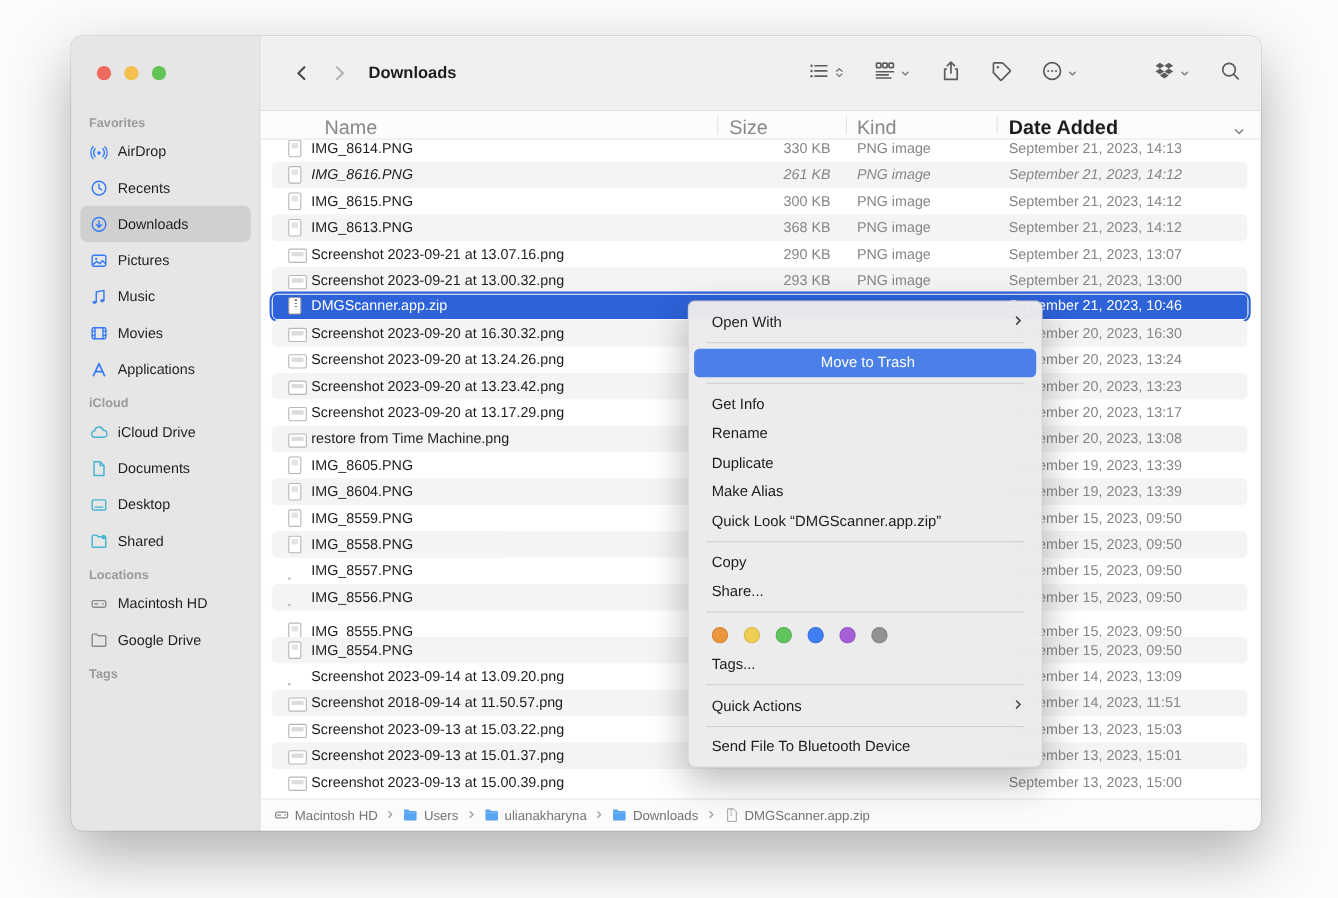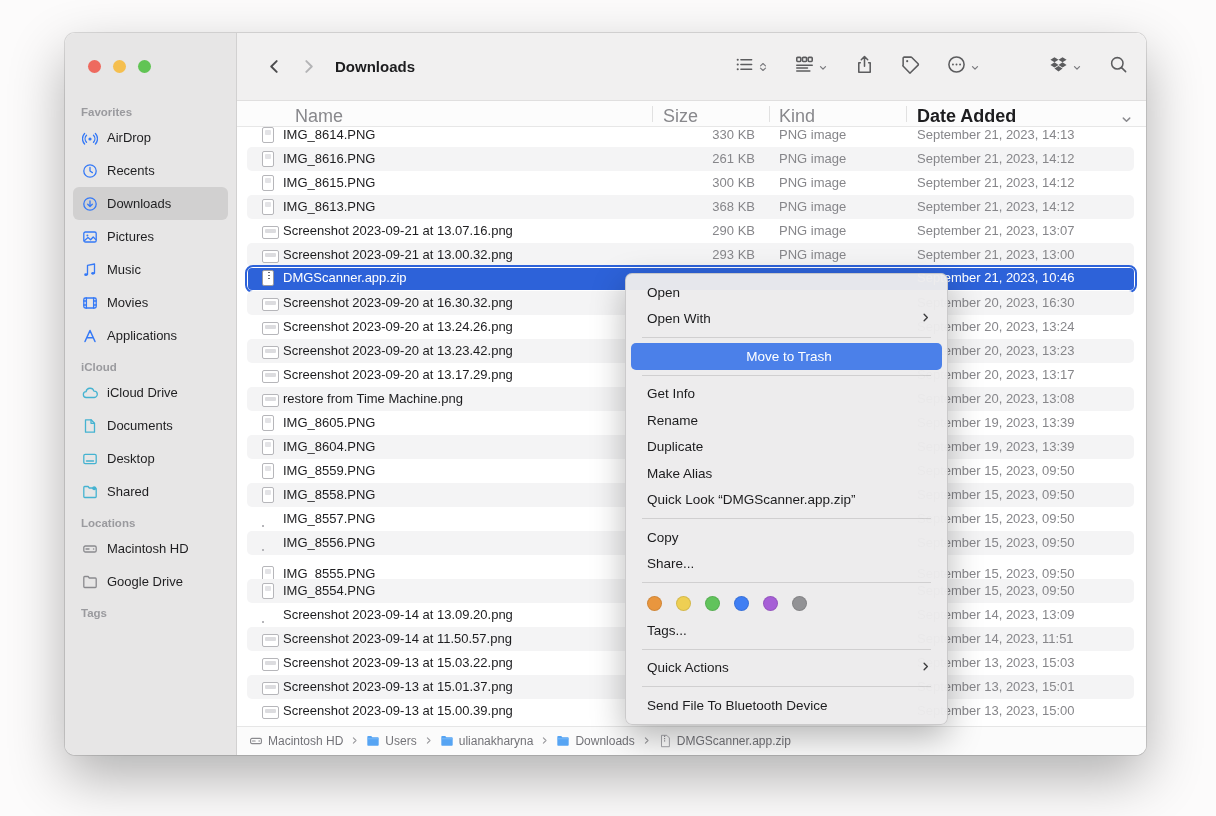--- a/index.html
+++ b/index.html
@@ -302,21 +302,21 @@
     </div>
 
     <div class="rows" id="rows">
         <div class="row" style="top: 21.8px;">
           <span class="cell c-icon"><span class="fic img"></span></span>
           <span class="cell c-name">IMG_8614.PNG</span>
           <span class="cell c-size">330 KB</span>
           <span class="cell c-kind">PNG image</span>
           <span class="cell c-date">September 21, 2023, 14:13</span>
         </div>
-        <div class="row alt" style="top: 45.8px;">
+        <div class="row alt" style="top: 45.8px; font-style: italic;">
           <span class="cell c-icon"><span class="fic img"></span></span>
           <span class="cell c-name">IMG_8616.PNG</span>
           <span class="cell c-size">261 KB</span>
           <span class="cell c-kind">PNG image</span>
           <span class="cell c-date">September 21, 2023, 14:12</span>
         </div>
         <div class="row" style="top: 69.8px;">
           <span class="cell c-icon"><span class="fic img"></span></span>
           <span class="cell c-name">IMG_8615.PNG</span>
           <span class="cell c-size">300 KB</span>
@@ -445,21 +445,21 @@
         </div>
         <div class="row" style="top: 501.8px;">
           <span class="cell c-icon"><span class="fic shot-dark"></span></span>
           <span class="cell c-name">Screenshot 2023-09-14 at 13.09.20.png</span>
           <span class="cell c-size"></span>
           <span class="cell c-kind"></span>
           <span class="cell c-date">September 14, 2023, 13:09</span>
         </div>
         <div class="row alt" style="top: 525.8px;">
           <span class="cell c-icon"><span class="fic shot"></span></span>
-          <span class="cell c-name">Screenshot 2023-09-14 at 11.50.57.png</span>
+          <span class="cell c-name">Screenshot 2018-09-14 at 11.50.57.png</span>
           <span class="cell c-size"></span>
           <span class="cell c-kind"></span>
           <span class="cell c-date">September 14, 2023, 11:51</span>
         </div>
         <div class="row" style="top: 549.8px;">
           <span class="cell c-icon"><span class="fic shot"></span></span>
           <span class="cell c-name">Screenshot 2023-09-13 at 15.03.22.png</span>
           <span class="cell c-size"></span>
           <span class="cell c-kind"></span>
           <span class="cell c-date">September 13, 2023, 15:03</span>
@@ -474,23 +474,20 @@
         <div class="row" style="top: 597.8px;">
           <span class="cell c-icon"><span class="fic shot"></span></span>
           <span class="cell c-name">Screenshot 2023-09-13 at 15.00.39.png</span>
           <span class="cell c-size"></span>
           <span class="cell c-kind"></span>
           <span class="cell c-date">September 13, 2023, 15:00</span>
         </div>
       </div>
 
     <div class="menu" id="ctx-menu">
-        <div class="mi">
-          <span>Open</span>
-        </div>
         <div class="mi">
           <span>Open With</span>
           <span class="sub"><svg viewBox="0 0 12 12" fill="none" stroke="currentColor" stroke-width="1.3" stroke-linecap="round" stroke-linejoin="round">
               <path d="M4.5 2.5 8 6 4.5 9.5" stroke-width="1.5"></path>
             </svg></span>
         </div>
         <div class="msep"></div>
         <div class="mi hl">
           <span>Move to Trash</span>
         </div>

